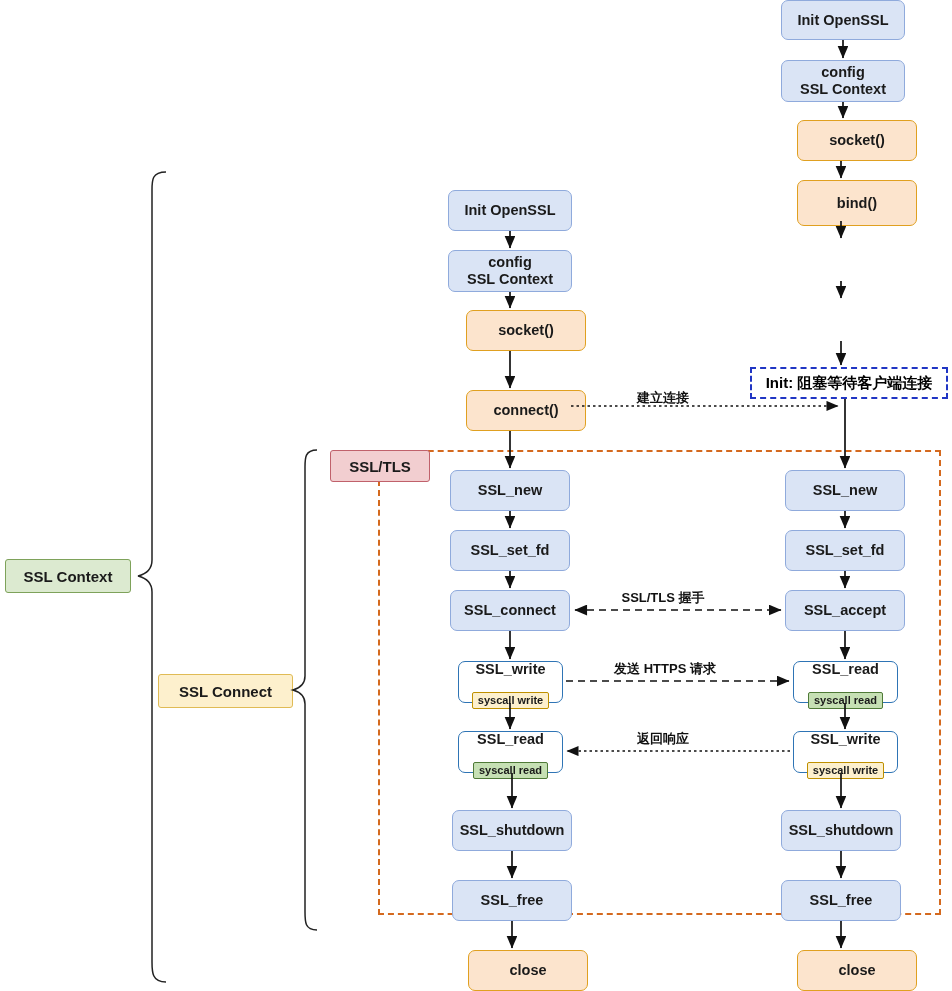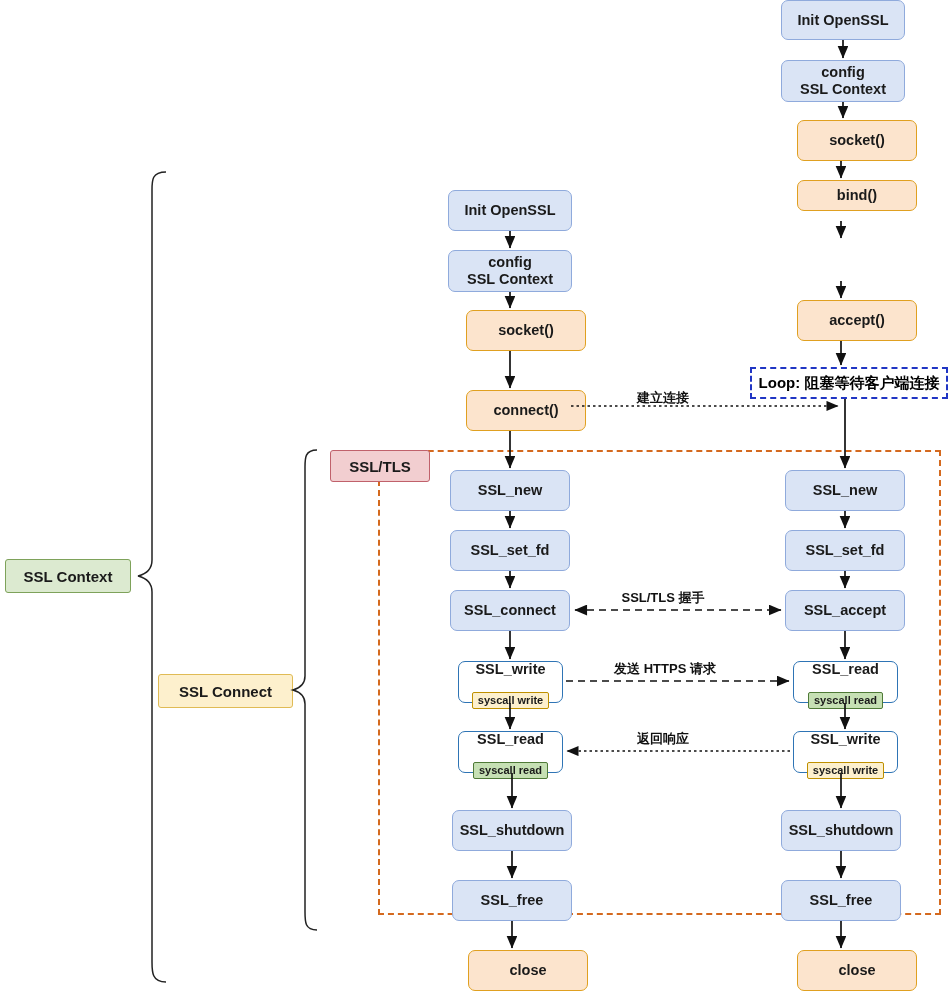--- a/index.html
+++ b/index.html
@@ -36,44 +36,41 @@
              text-align:center;white-space:nowrap;background:#fff;padding:0 3px;}
 </style>
 </head>
 <body>
 
 <div id="canvas">
 
   <div class="region" style="left:378px;top:450px;width:563px;height:465px;"></div>
 
   <div class="loopbox" style="left:750px;top:367px;width:198px;height:32px;">
-    <span>Loop: 阻塞等待客户端连接</span>
+    <span>Init: 阻塞等待客户端连接</span>
   </div>
 
   <div class="node blue" style="left:781px;top:0px;width:124px;height:40px;">
     <span>Init OpenSSL</span>
     </div>
 
   <div class="node blue" style="left:781px;top:60px;width:124px;height:42px;">
     <span>config</span>
     <span>SSL Context</span>
     </div>
 
   <div class="node orange" style="left:781px;top:120px;width:120px;height:41px;">
     <span>socket()</span>
     </div>
 
-  <div class="node orange" style="left:781px;top:180px;width:120px;height:31px;">
+  <div class="node orange" style="left:781px;top:180px;width:120px;height:46px;">
     <span>bind()</span>
     </div>
 
 
-  <div class="node orange" style="left:781px;top:300px;width:120px;height:41px;">
-    <span>accept()</span>
-    </div>
 
   <div class="node blue" style="left:785px;top:470px;width:120px;height:41px;">
     <span>SSL_new</span>
     </div>
 
   <div class="node blue" style="left:785px;top:530px;width:120px;height:41px;">
     <span>SSL_set_fd</span>
     </div>
 
   <div class="node blue" style="left:785px;top:590px;width:120px;height:41px;">

